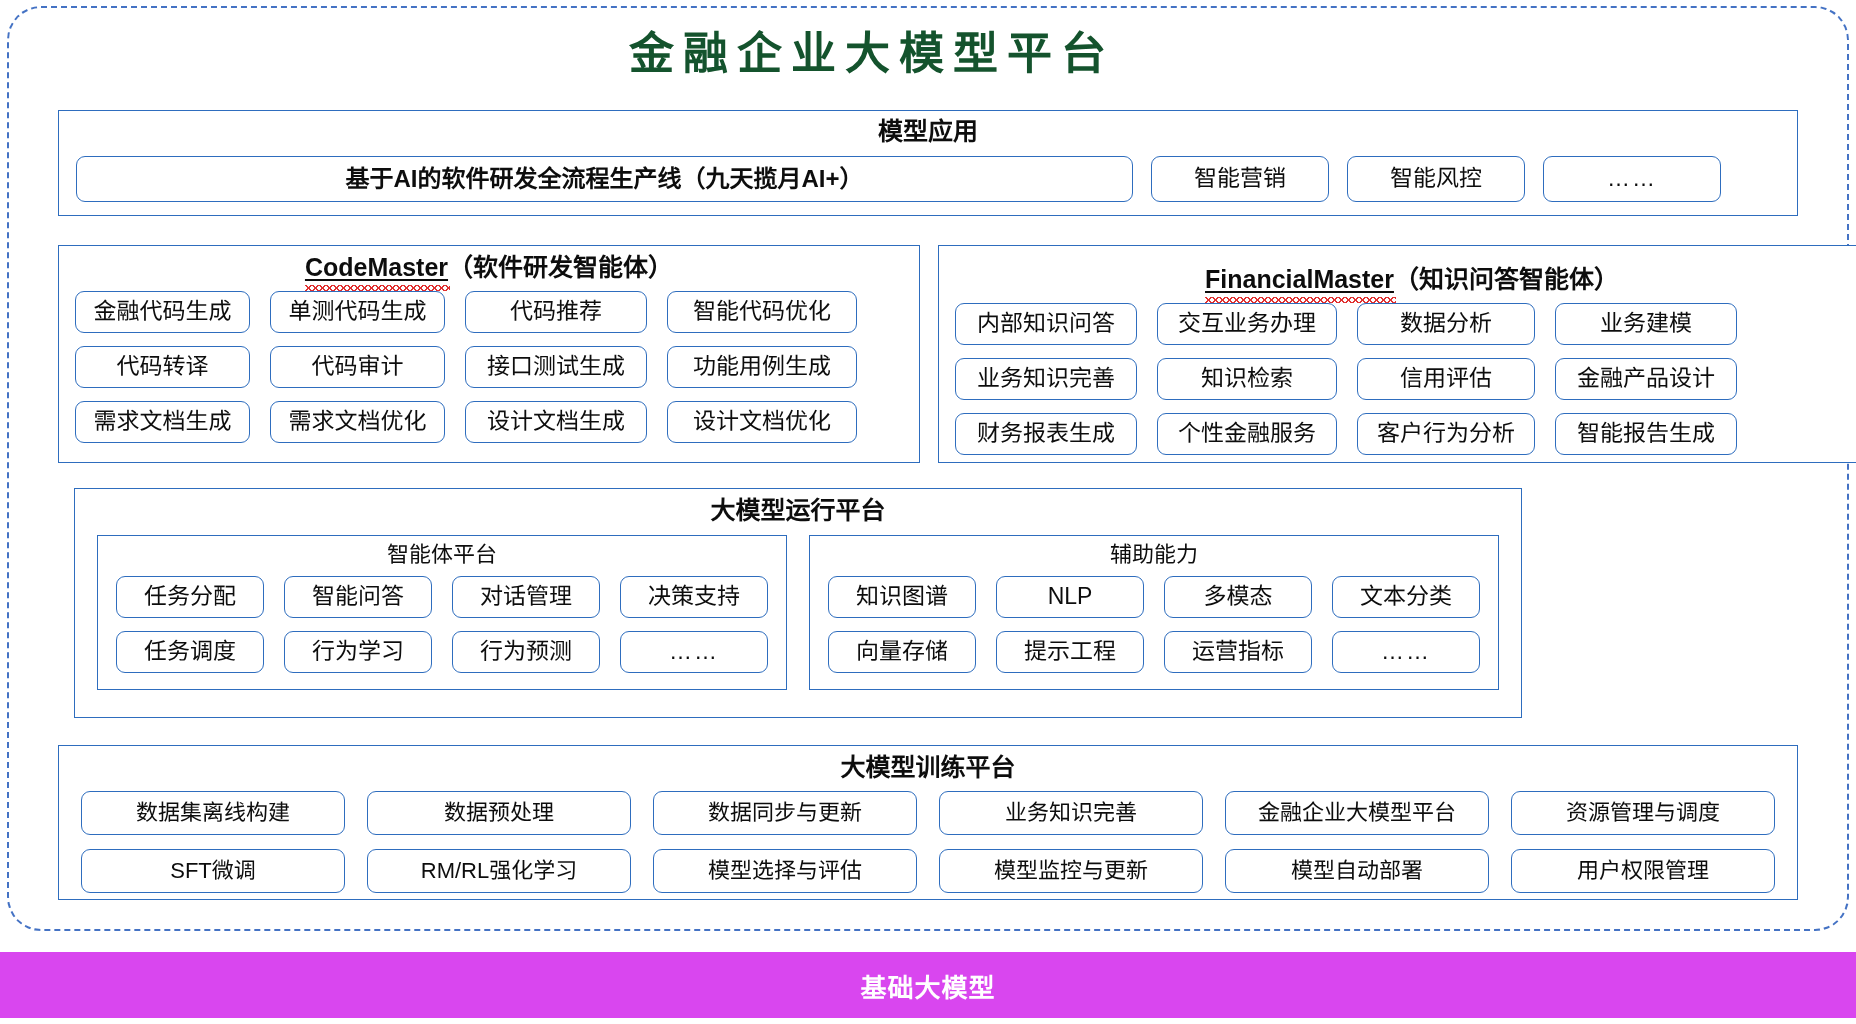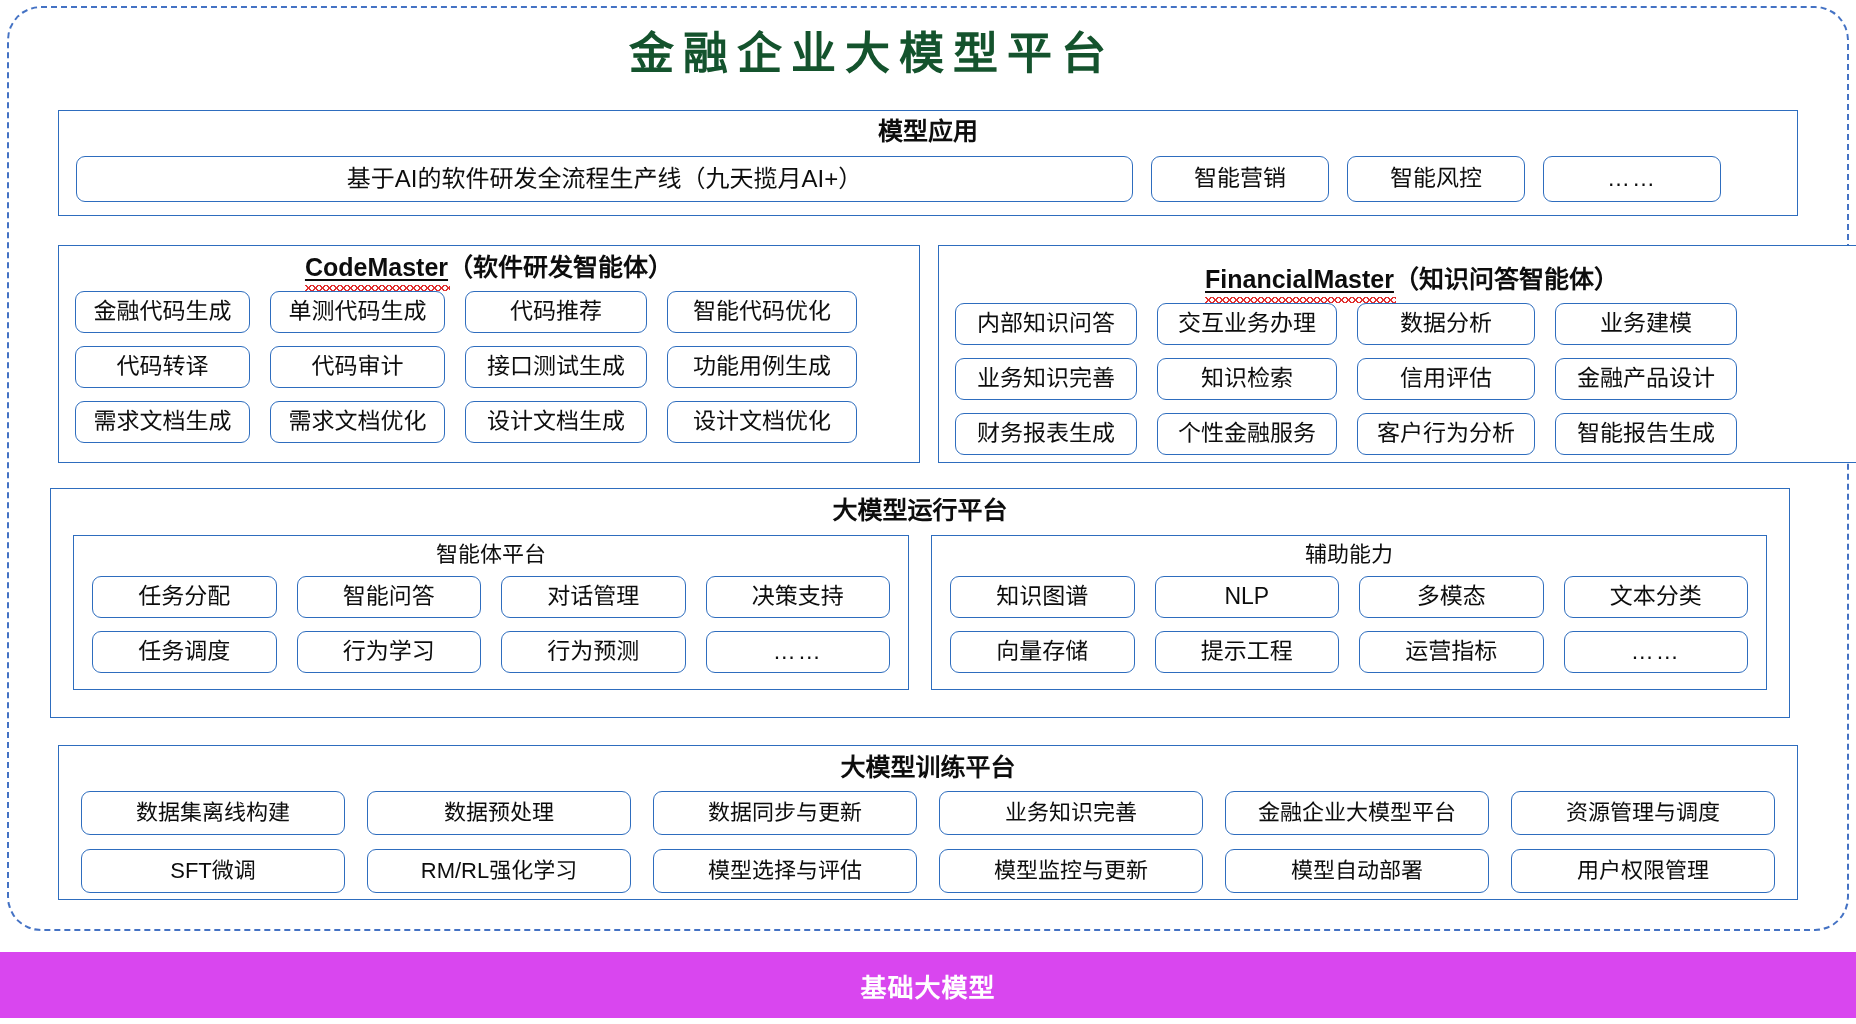--- a/index.html
+++ b/index.html
@@ -137,21 +137,21 @@
     display: flex;
     align-items: center;
     gap: 18px;
     padding: 0 17px;
     margin-top: 10px;
     height: 46px;
   }
   #model-application .chip-wide {
     flex: 0 0 1057px;
     height: 46px;
-    font-weight: 400;
+    font-weight: 700;
     font-size: 24px;
   }
   #model-application .chip-sm {
     flex: 0 0 178px;
     height: 46px;
   }
 
   
   #codemaster-section {
     left: 58px;
@@ -167,23 +167,23 @@
     height: 218px;
     padding: 12px 16px;
   }
   .agent-section .section-title { margin-top: 8px; margin-bottom: 9px; }
   .agent-section .chip { height: 42px; }
   #codemaster-section .grid4 { grid-template-columns: 175px 175px 182px 190px; }
   #financialmaster-section .grid4 { grid-template-columns: 182px 180px 178px 182px; }
 
   
   #runtime-platform {
-    left: 50px;
+    left: 74px;
     top: 488px;
-    width: 1740px;
+    width: 1448px;
     height: 230px;
   }
   #runtime-platform > .section-title { margin-top: 8px; }
   #runtime-platform .panels {
     display: flex;
     gap: 22px;
     padding: 10px 22px 0 22px;
   }
   .subpanel {
     box-sizing: border-box;

